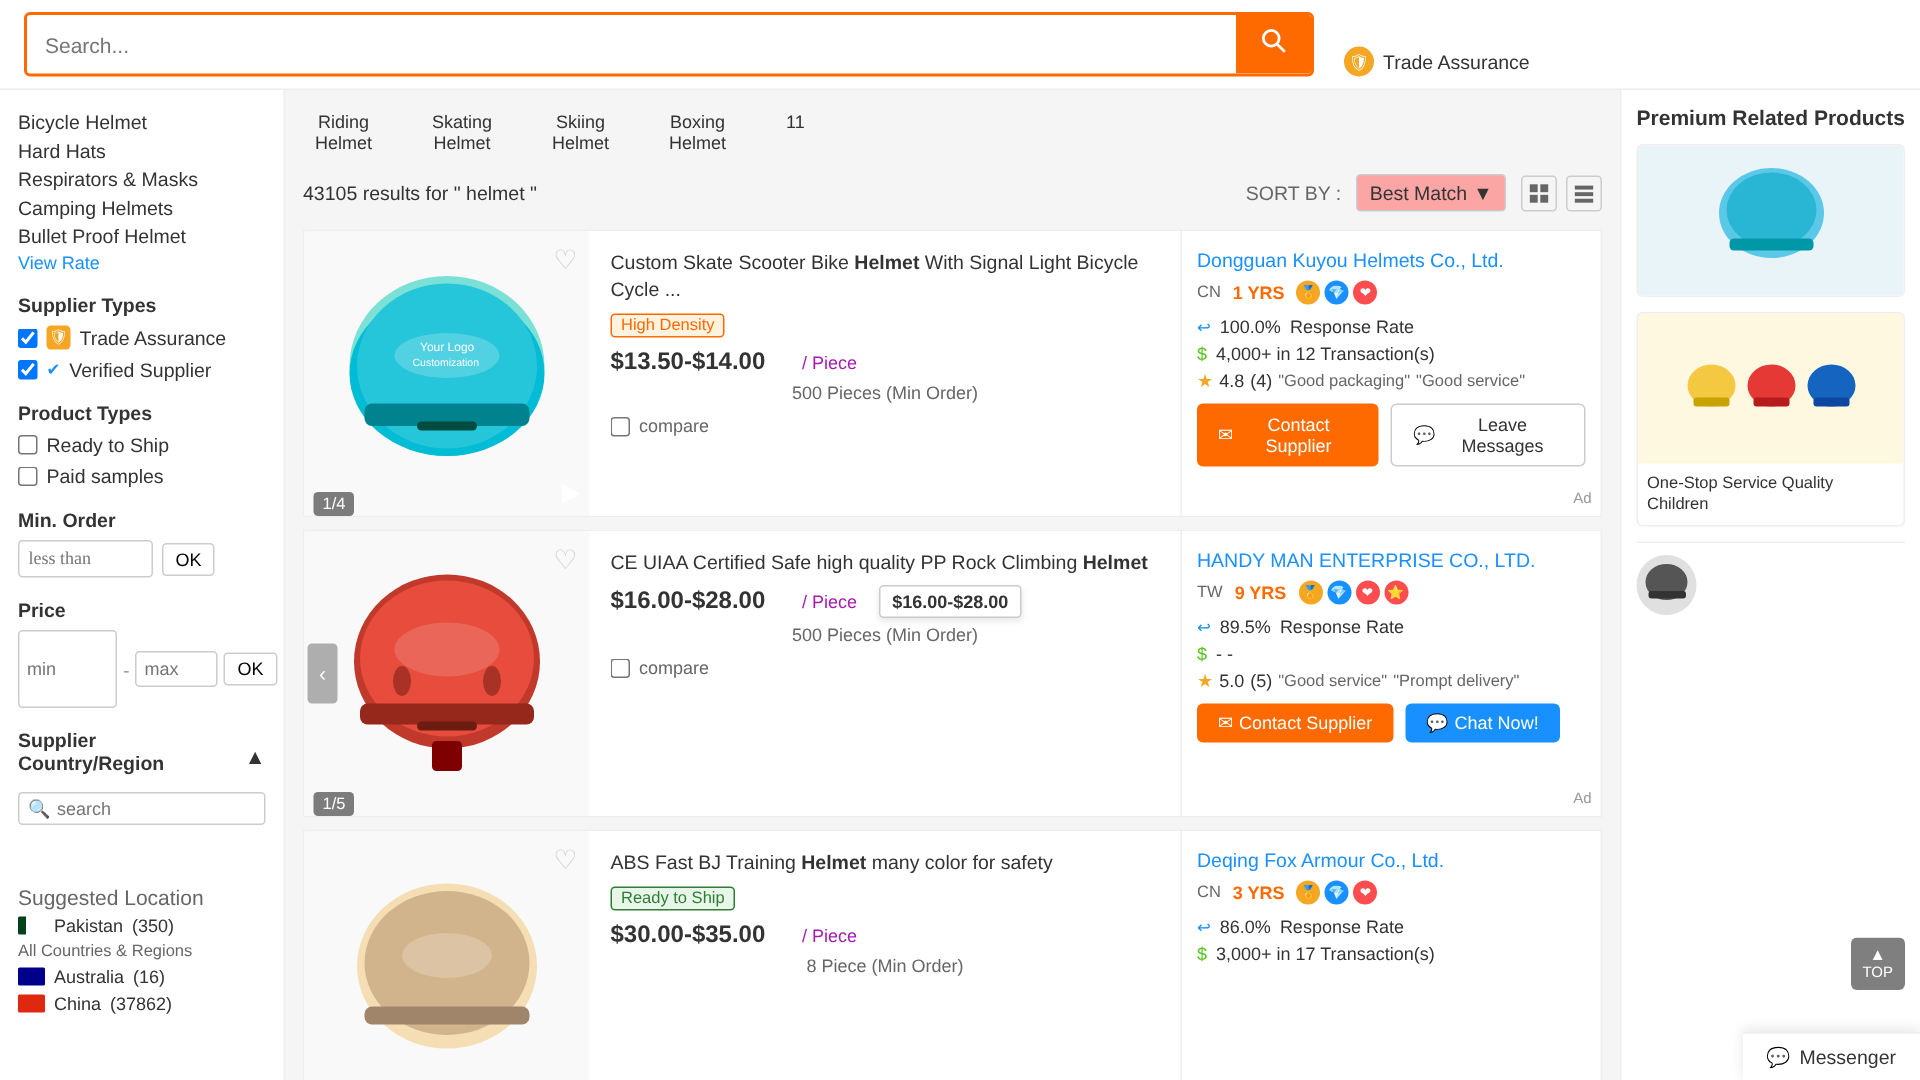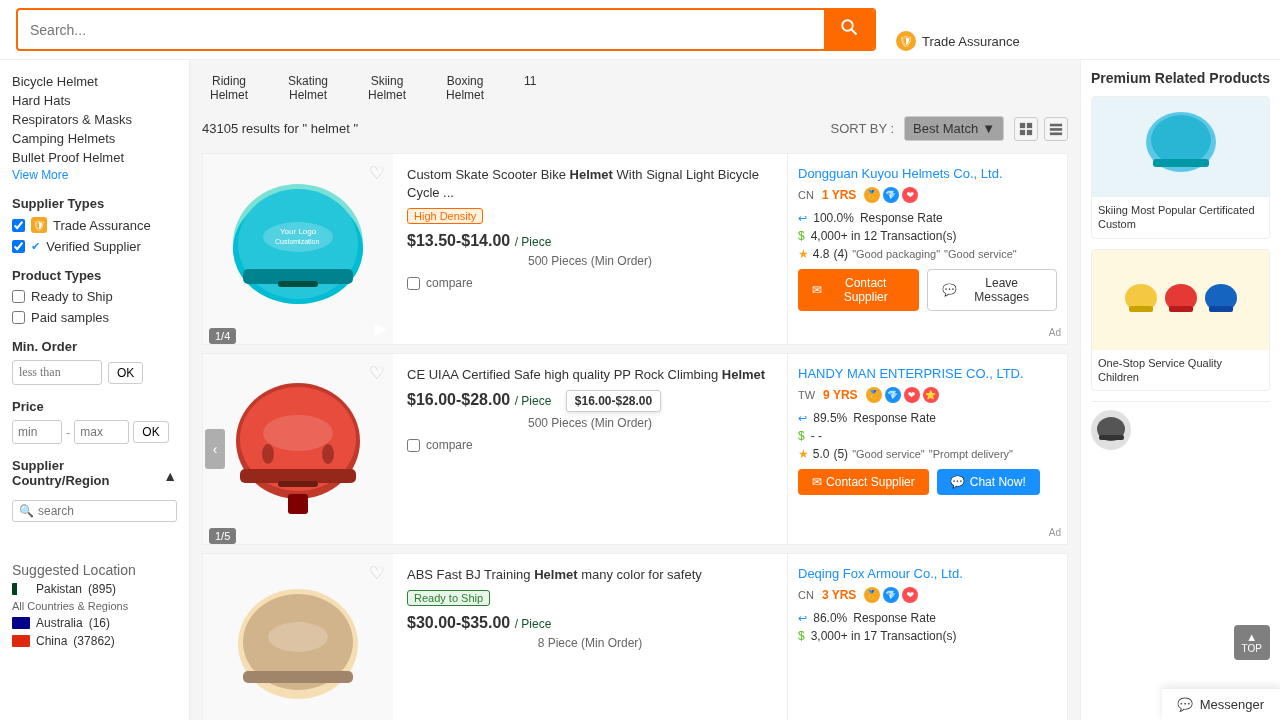--- a/index.html
+++ b/index.html
@@ -53,38 +53,38 @@
     
     .category-pills { display: flex; gap: 24px; margin-bottom: 10px; flex-wrap: wrap; }
     .pill { display: flex; flex-direction: column; align-items: center; font-size: 12px; color: #333; cursor: pointer; padding: 4px 8px; border-radius: 4px; }
     .pill span:first-child { font-weight: 500; }
 
     
     .results-header { display: flex; align-items: center; justify-content: space-between; margin-bottom: 12px; }
     .results-count { font-size: 13px; color: #333; }
     .sort-controls { display: flex; align-items: center; gap: 10px; }
     .sort-label { font-size: 13px; color: #666; }
-    .sort-select { display: flex; align-items: center; gap: 4px; border: 1px solid #ccc; padding: 4px 8px; border-radius: 3px; cursor: pointer; font-size: 13px; background: #a3a3a3; }
+    .sort-select { display: flex; align-items: center; gap: 4px; border: 1px solid #ccc; padding: 4px 8px; border-radius: 3px; cursor: pointer; font-size: 13px; background: #fca5a5; }
     .view-icons { display: flex; gap: 6px; }
     .view-icon { width: 24px; height: 24px; border: 1px solid #ccc; border-radius: 3px; display: flex; align-items: center; justify-content: center; cursor: pointer; }
 
     
     .product-card { background: #fff; display: flex; margin-bottom: 8px; border: 1px solid #eee; position: relative; }
     .product-image-wrap { width: 190px; min-width: 190px; height: 190px; position: relative; overflow: hidden; background: #f9f9f9; display: flex; align-items: center; justify-content: center; }
     .img-count { position: absolute; bottom: 0; left: 6px; background: rgba(0,0,0,0.5); color: white; font-size: 11px; padding: 2px 6px; border-radius: 3px; }
     .wishlist-btn { position: absolute; top: 8px; right: 8px; background: none; border: none; cursor: pointer; font-size: 18px; color: #ccc; }
     .img-nav-btn { position: absolute; bottom: 6px; right: 6px; background: none; border: none; cursor: pointer; color: #fff; font-size: 16px; }
     .img-nav-left { position: absolute; left: 2px; top: 50%; transform: translateY(-50%); background: rgba(0,0,0,0.3); border: none; cursor: pointer; color: white; width: 20px; height: 40px; border-radius: 3px; font-size: 14px; }
 
     .product-info { flex: 1; padding: 12px 14px; }
     .product-title { font-size: 13px; color: #333; margin-bottom: 6px; line-height: 1.4; cursor: pointer; }
     .tag { display: inline-block; background: #fff3e0; color: #ff6a00; border: 1px solid #ff6a00; font-size: 11px; padding: 1px 6px; border-radius: 3px; margin-bottom: 8px; }
     .tag-green { background: #e8f5e9; color: #2e7d32; border-color: #2e7d32; }
     .price-range { font-size: 16px; font-weight: bold; color: #333; margin-bottom: 4px; }
-    .price-unit { font-size: 12px; color: #14532d; font-weight: normal; }
+    .price-unit { font-size: 12px; color: #a21caf; font-weight: normal; margin-left: 20px; }
     .min-order-text { font-size: 12px; color: #666; margin-bottom: 8px; text-align: center; }
     .compare-row { display: flex; align-items: center; gap: 6px; font-size: 12px; color: #666; }
     .compare-checkbox { cursor: pointer; }
 
     .price-tooltip { display: inline-block; background: #fff; border: 1px solid #ccc; padding: 3px 8px; border-radius: 3px; font-size: 12px; color: #333; margin-left: 10px; box-shadow: 0 2px 4px rgba(0,0,0,0.1); }
 
     
     .supplier-info { width: 280px; padding: 12px 10px; border-left: 1px solid #eee; }
     .supplier-name { font-size: 13px; color: #1890ff; cursor: pointer; margin-bottom: 6px; }
     .supplier-meta { display: flex; align-items: center; gap: 8px; margin-bottom: 8px; font-size: 12px; color: #666; }
@@ -143,21 +143,21 @@
 
 <div class="main-layout">
 
   <div class="sidebar">
     <div class="sidebar-section">
       <a class="sidebar-link">Bicycle Helmet</a>
       <a class="sidebar-link">Hard Hats</a>
       <a class="sidebar-link">Respirators &amp; Masks</a>
       <a class="sidebar-link">Camping Helmets</a>
       <a class="sidebar-link">Bullet Proof Helmet</a>
-      <a class="view-more">View More</a>
+      <a class="view-more">View Rate</a>
     </div>
 
     <div class="sidebar-section">
       <div class="sidebar-title">Supplier Types</div>
       <label class="checkbox-row">
         <input type="checkbox" checked="" style="">
         <span class="badge-icon">🛡</span>
         <span>Trade Assurance</span>
       </label>
       <label class="checkbox-row">
@@ -183,41 +183,41 @@
       <div class="sidebar-title">Min. Order</div>
       <div class="min-order-input">
         <input type="text" style="width: 90px; border: 1px solid rgb(204, 204, 204); padding: 4px 6px; border-radius: 3px; font-size: 12px;" placeholder="less than">
         <button class="ok-btn">OK</button>
       </div>
     </div>
 
     <div class="sidebar-section">
       <div class="sidebar-title">Price</div>
       <div class="price-row">
-        <input type="text" style="width: 50px; border: 1px solid rgb(204, 204, 204); padding: 4px 5px; border-radius: 3px; font-size: 12px;" placeholder="min">
+        <input type="text" style="width: 66px; border: 1px solid rgb(204, 204, 204); padding: 18px 5px; border-radius: 3px; font-size: 12px;" placeholder="min">
         <span class="price-sep">-</span>
         <input type="text" style="width: 55px; border: 1px solid rgb(204, 204, 204); padding: 4px 5px; border-radius: 3px; font-size: 12px;" placeholder="max">
         <button class="ok-btn">OK</button>
       </div>
     </div>
 
     <div class="sidebar-section">
       <div style="display:flex;align-items:center;justify-content:space-between;margin-bottom:6px;">
         <div class="sidebar-title">Supplier Country/Region</div>
         <span style="cursor:pointer;font-size:14px;">▲</span>
       </div>
       <div class="country-search">
         <span class="country-search-icon">🔍</span>
         <input type="text" style="border: none; outline: none; font-size: 12px; width: 100%;" placeholder="search">
       </div>
       <div class="suggested-loc-title">Suggested Location</div>
       <div class="country-item">
         <span class="flag flag-pk"></span>
         <span>Pakistan</span>
-        <span>(895)</span>
+        <span>(350)</span>
       </div>
       <div class="all-countries-title">All Countries &amp; Regions</div>
       <div class="country-item">
         <span class="flag flag-au"></span>
         <span>Australia</span>
         <span>(16)</span>
       </div>
       <div class="country-item">
         <span class="flag flag-cn"></span>
         <span>China</span>
@@ -486,21 +486,20 @@
     <div class="premium-title">Premium Related Products</div>
 
     <div class="premium-card">
       <div class="premium-img">
         <svg width="80" height="80" viewBox="0 0 80 80">
           <ellipse cx="40" cy="35" rx="35" ry="30" fill="#5bc8e8"></ellipse>
           <ellipse cx="40" cy="33" rx="30" ry="25" fill="#29b6d4"></ellipse>
           <rect x="12" y="52" width="56" height="8" rx="3" fill="#0097a7"></rect>
         </svg>
       </div>
-      <div class="premium-card-title">Skiing Most Popular Certificated Custom</div>
     </div>
 
     <div class="premium-card">
       <div class="premium-img" style="background:#fff8e1;display:flex;align-items:center;justify-content:center;gap:4px;flex-wrap:wrap;padding:6px;">
         <svg width="36" height="40" viewBox="0 0 36 40">
           <ellipse cx="18" cy="18" rx="16" ry="14" fill="#f5c842"></ellipse>
           <rect x="6" y="26" width="24" height="6" rx="2" fill="#c8a200"></rect>
         </svg>
         <svg width="36" height="40" viewBox="0 0 36 40">
           <ellipse cx="18" cy="18" rx="16" ry="14" fill="#e53935"></ellipse>

